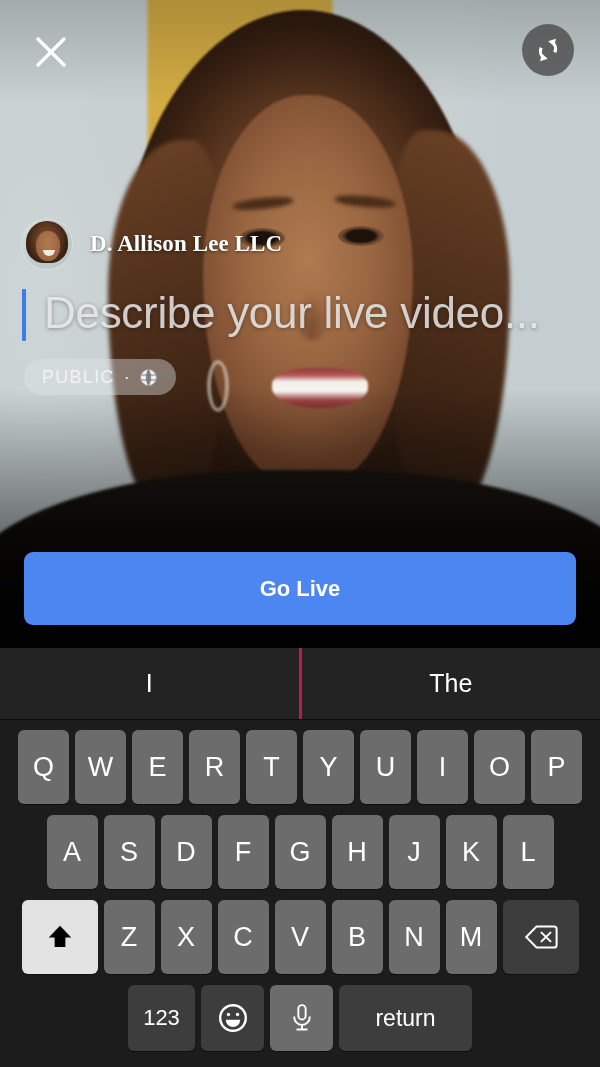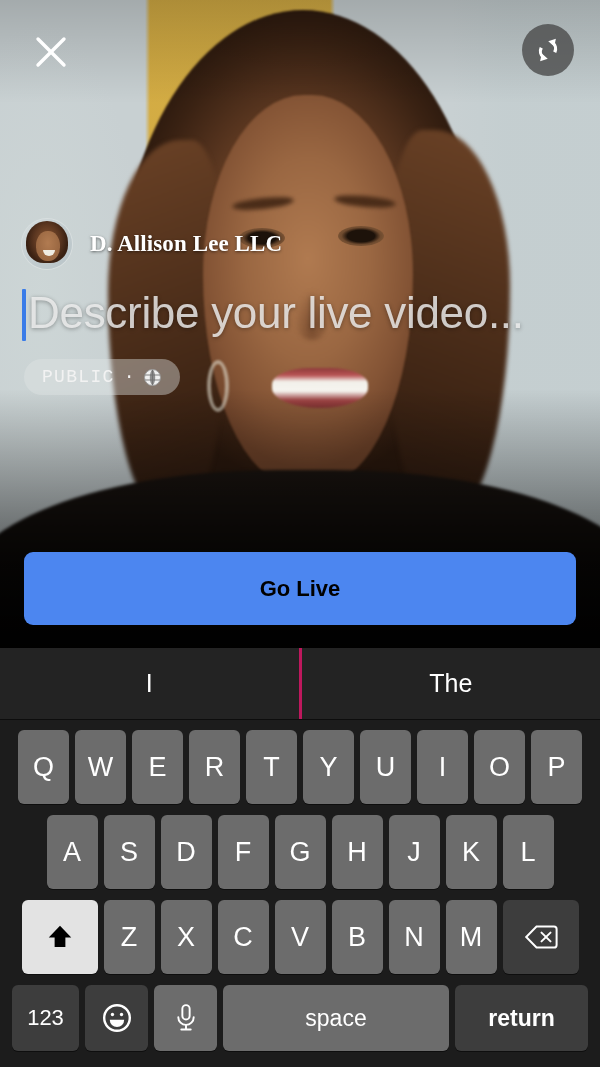--- a/index.html
+++ b/index.html
@@ -119,37 +119,37 @@
     letter-spacing: .1px; text-shadow: 0 1px 3px rgba(0,0,0,.55);
   }
   .input-row { position: relative; padding-left: 22px; margin-top: 6px; height: 64px; display: flex; align-items: center; }
   .caret {
     position: absolute; left: 22px; top: 8px; width: 4px; height: 52px;
     background: #3a7ce8; border-radius: 1px;
   }
   .placeholder {
     color: rgba(240,240,240,.82); font-size: 44px; font-weight: normal;
     line-height: 1; white-space: nowrap; letter-spacing: -.3px;
-    text-shadow: 0 1px 4px rgba(0,0,0,.35); margin-left: 6px;
+    text-shadow: 0 1px 4px rgba(0,0,0,.35); margin-left: 22px;
   }
   .privacy-pill {
     margin: 14px 0 0 24px; display: inline-flex; align-items: center; gap: 9px;
     height: 36px; padding: 0 18px; border-radius: 18px;
-    background: rgba(225,228,228,.42); cursor: pointer; font-family: Liberation Mono, monospace;
+    background: rgba(225,228,228,.42); cursor: pointer;
   }
   .privacy-text {
     color: #f2f2f2; font-size: 18px; letter-spacing: 1.3px; font-weight: normal;
   }
   .dot-sep { color: #f2f2f2; font-size: 18px; }
 
   
   .golive-wrap { position: absolute; left: 0; top: 552px; width: 600px; padding: 0 24px; }
   .golive-btn {
     width: 100%; height: 73px; border-radius: 9px; border: none;
-    background: #4c86f0; color: #000000; font-size: 22px; font-weight: bold;
+    background: #4c86f0; color: #ffffff; font-size: 22px; font-weight: bold;
     font-family: "Liberation Sans", sans-serif; cursor: pointer;
     display: flex; align-items: center; justify-content: center;
   }
 
   
   .predictive {
     position: absolute; left: 0; top: 648px; width: 600px; height: 72px;
     background: #232323; display: flex; align-items: stretch;
     border-bottom: 1px solid #0d0d0d;
   }
@@ -176,21 +176,21 @@
     box-shadow: 0 1px 0 rgba(0,0,0,.5); user-select: none;
   }
   .key.letter { width: 51px; height: 74px; }
   .key.light { background: #e3e3e3; color: #000; }
   .key.shift { width: 76px; height: 74px; }
   .key.backspace { width: 76px; height: 74px; background: #3d3d3d; }
   .key.num { width: 67px; height: 66px; background: #3d3d3d; font-size: 22px; }
   .key.emoji { width: 63px; height: 66px; background: #3d3d3d; }
   .key.mic { width: 63px; height: 66px; background: #6c6c6c; }
   .key.space { width: 226px; height: 66px; font-size: 23px; }
-  .key.return { width: 133px; height: 66px; background: #3d3d3d; font-size: 23px; font-weight: bold; }
+  .key.return { width: 133px; height: 66px; background: #3d3d3d; font-size: 23px; }
 </style>
 </head>
 <body>
 
 <div class="screen">
 
   <div class="camera">
     <div class="video-bg"></div>
     <div class="hair"></div>
     <div class="hair-left"></div>
@@ -320,19 +320,18 @@
         </svg>
       </div>
       <div class="key mic">
         <svg width="26" height="30" viewBox="0 0 24 28">
           <rect x="8.6" y="2" width="6.8" height="13.4" rx="3.4" fill="none" stroke="#ffffff" stroke-width="1.8"></rect>
           <path d="M4.8 13.2 a7.2 7.2 0 0 0 14.4 0" fill="none" stroke="#ffffff" stroke-width="1.8" stroke-linecap="round"></path>
           <line x1="12" y1="20.4" x2="12" y2="24.6" stroke="#ffffff" stroke-width="1.8"></line>
           <line x1="7.6" y1="24.8" x2="16.4" y2="24.8" stroke="#ffffff" stroke-width="1.8" stroke-linecap="round"></line>
         </svg>
       </div>
-      <div class="key space">space</div>
       <div class="key return">return</div>
     </div>
 
   </div>
 
 </div>
 
 </body></html>

